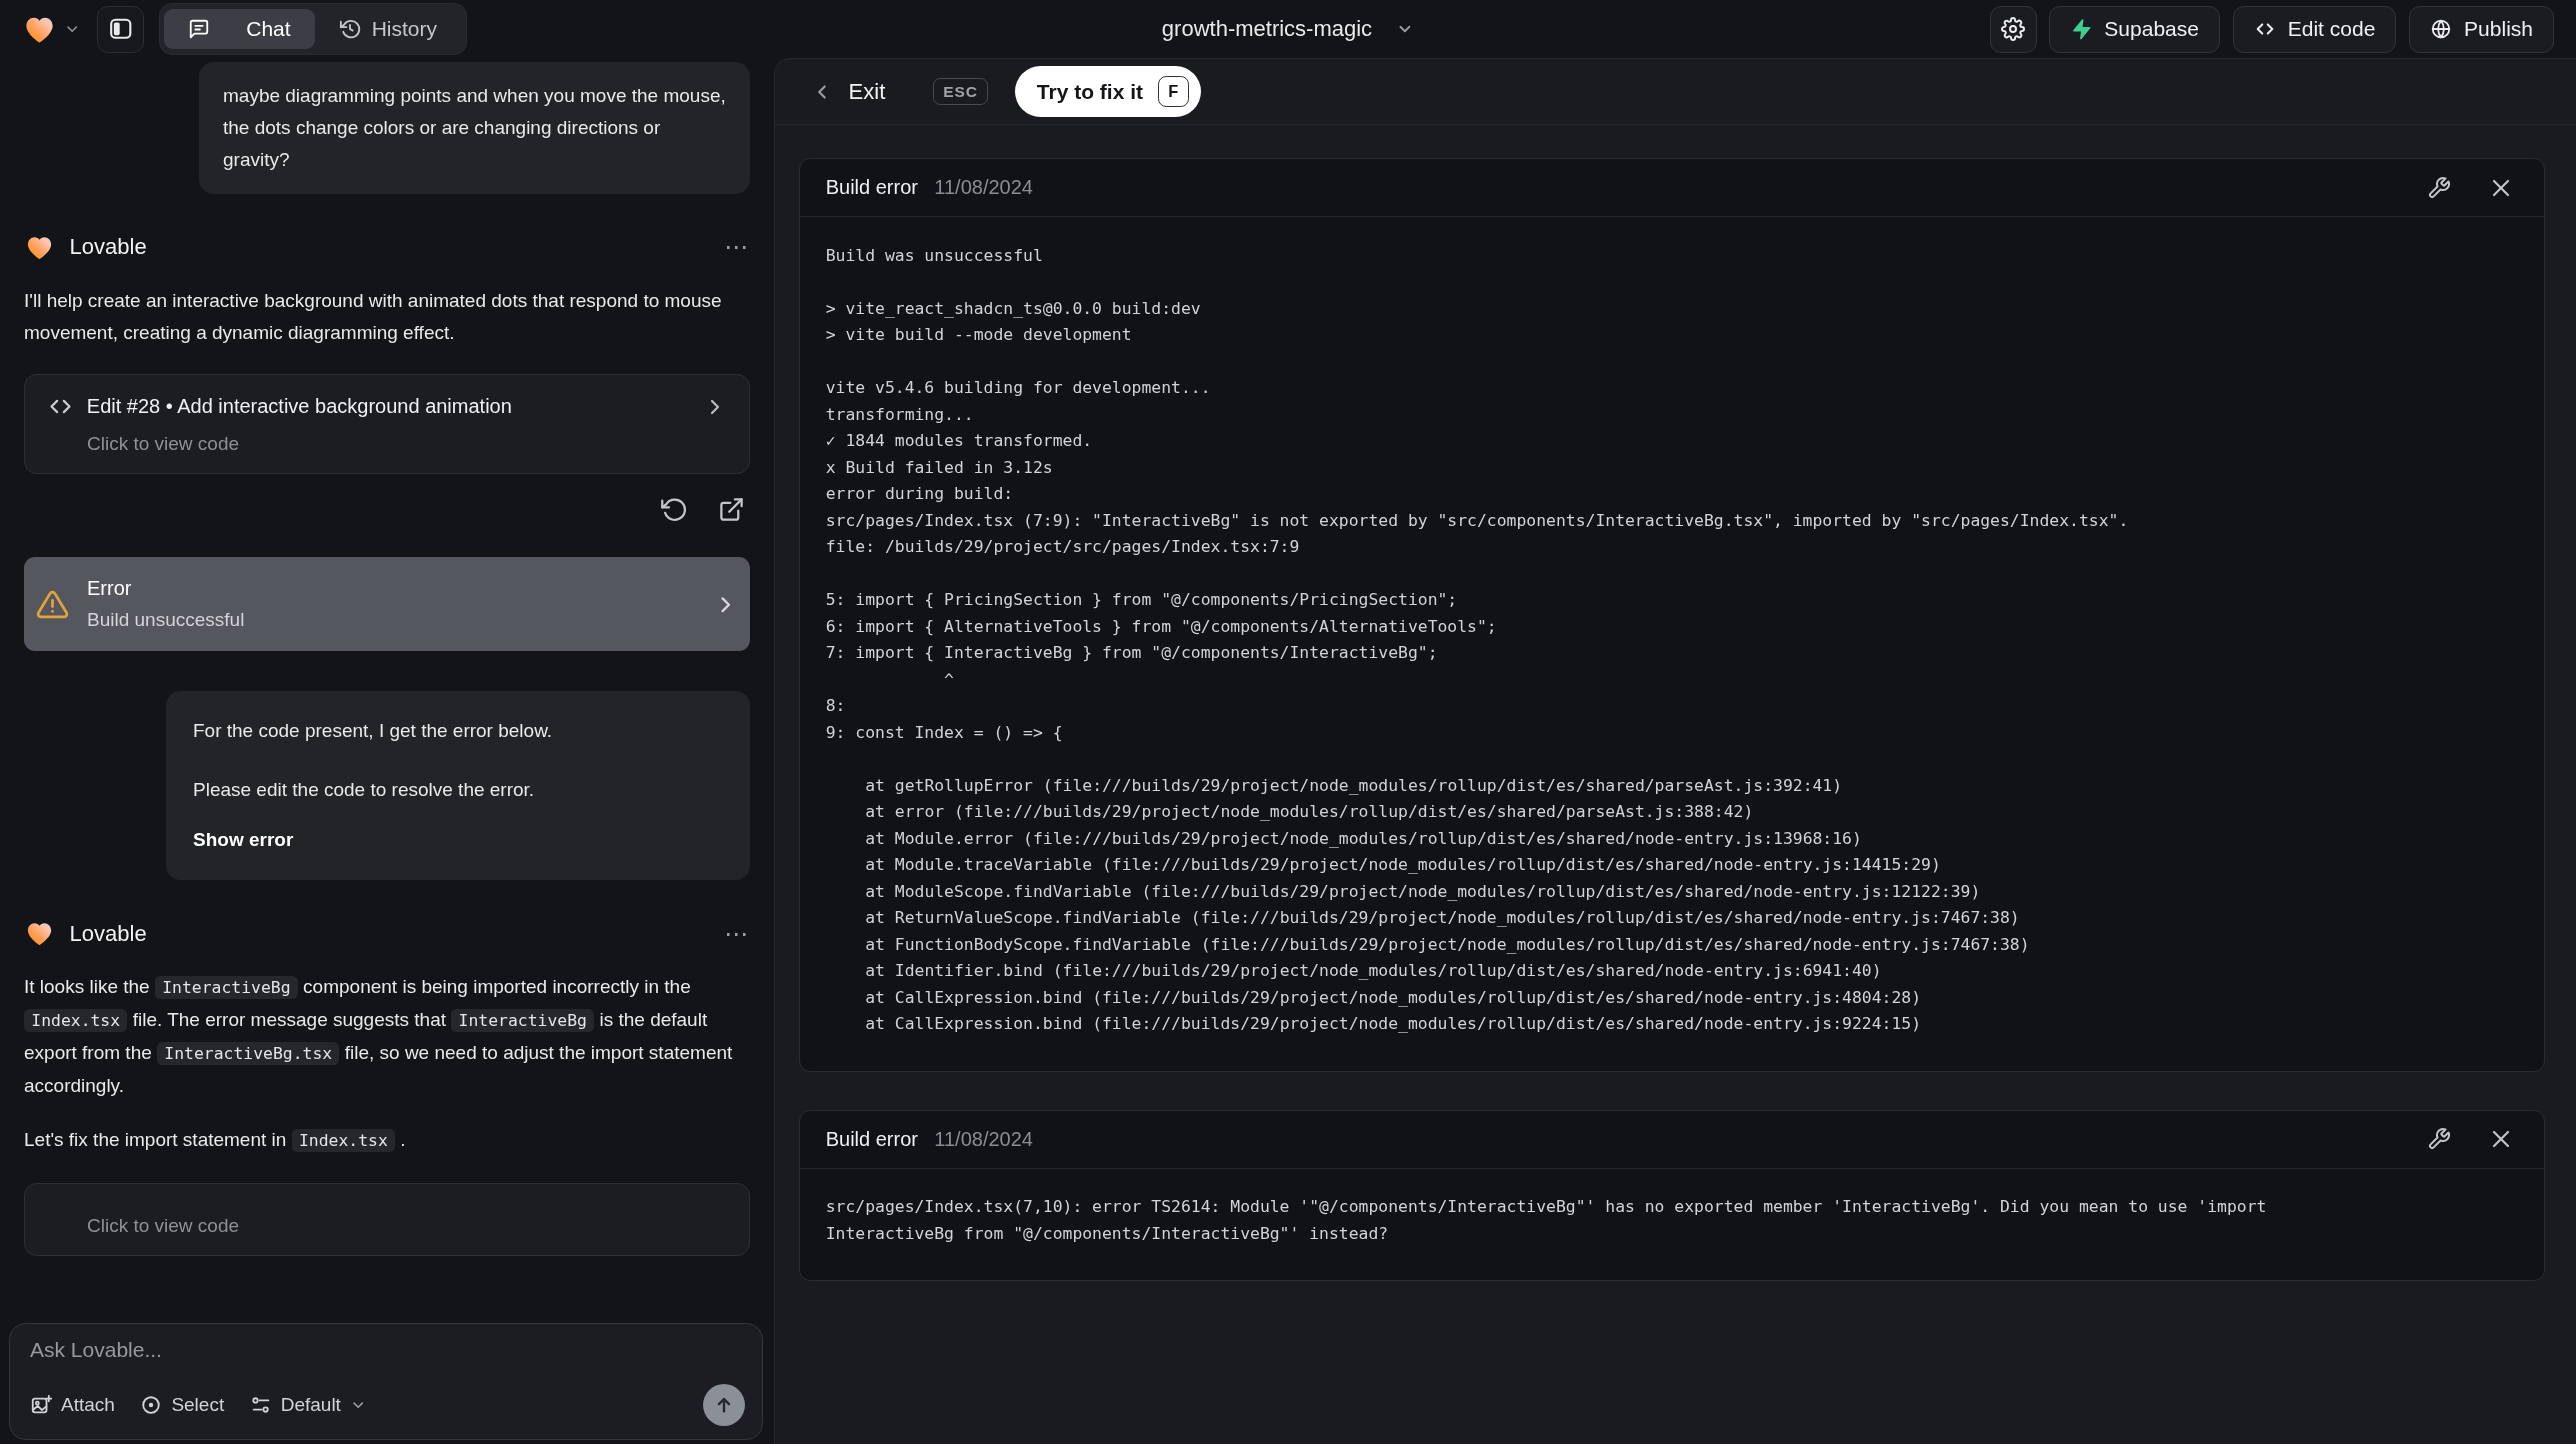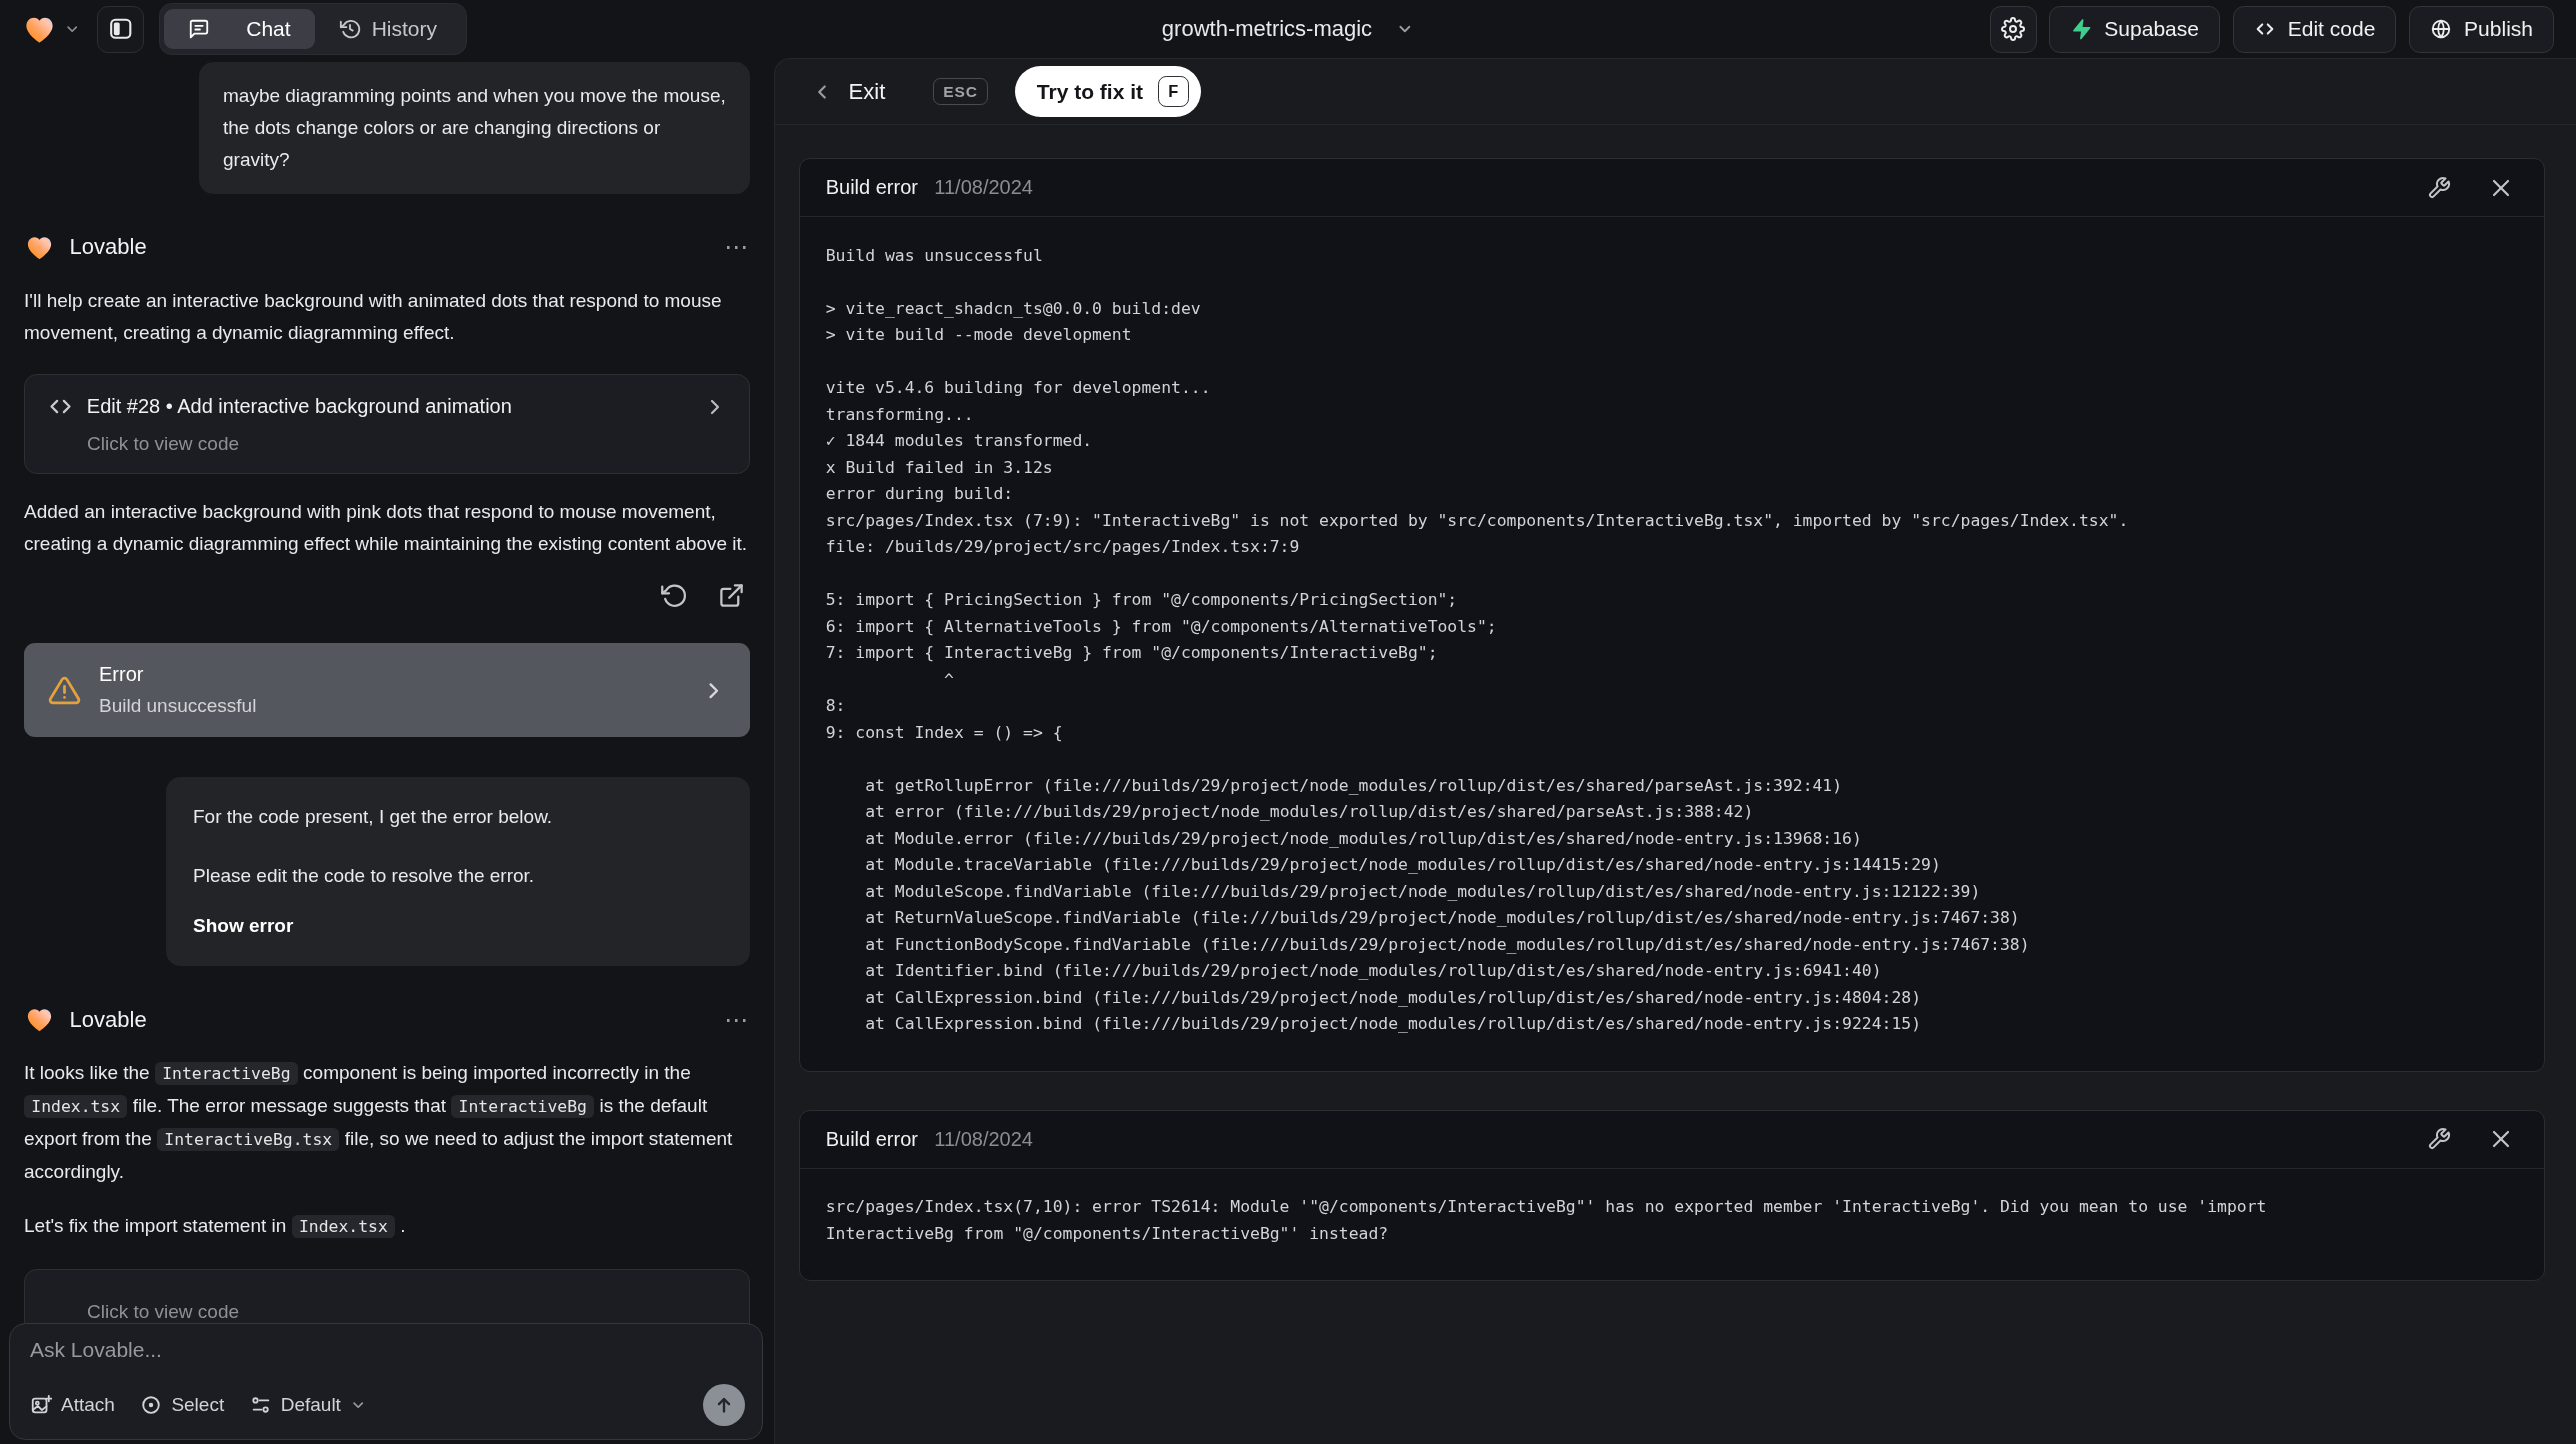--- a/index.html
+++ b/index.html
@@ -72,21 +72,21 @@
     padding:18px 22px; cursor:pointer;
   }
   .edit-card-row { display:flex; align-items:center; gap:12.8px; }
   .code-ic { color:#c9cacd; flex:none; }
   .edit-title { font-size:20px; color:#f0f1f2; }
   .edit-card .chev-r { margin-left:auto; color:#b9bbbf; }
   .edit-sub { margin-top:12.8px; margin-left:40px; font-size:19px; color:#8e9095; }
   .result-icons { display:flex; justify-content:flex-end; gap:20px; margin-top:16.4px; }
   .result-icons .icon-btn { width:38px; height:38px; color:#c4c5c9; }
   .error-card {
-    margin-top:29px; background:#55575e; border-radius:11px; padding:20px 24px;
+    margin-top:29px; background:#55575e; border-radius:11px; padding:20px 12px;
     display:flex; align-items:center; cursor:pointer;
   }
   .error-card-texts { margin-left:18px; }
   .error-title { font-size:20px; color:#ffffff; }
   .error-sub { font-size:19px; color:#d3d4d7; margin-top:9px; }
   .error-card .chev-r { margin-left:auto; color:#d8d9db; }
   .bubble-2 { max-width:584px; margin-left:auto; margin-top:40px; padding:24px 27px; }
   .bubble-2 .l1 { margin-bottom:27px; }
   .bubble-2 .l2 { margin-bottom:18px; }
   .bubble-2 .show-error { font-weight:bold; color:#ffffff; cursor:pointer; }
@@ -264,21 +264,20 @@
             <polyline points="15 7 20 12 15 17"></polyline>
           </svg>
         <span class="edit-title">Edit #28 • Add interactive background animation</span>
         <svg class="chev-r" width="24" height="24" viewBox="0 0 24 24" fill="none" stroke="currentColor" stroke-width="2.2" stroke-linecap="round" stroke-linejoin="round">
             <polyline points="9 6 15 12 9 18"></polyline>
           </svg>
       </div>
       <div class="edit-sub">Click to view code</div>
     </div>
 
-    <p class="para">Added an interactive background with pink dots that respond to mouse movement, creating a dynamic diagramming effect while maintaining the existing content above it.</p>
 
     <div class="result-icons">
       <button class="icon-btn">
         <svg width="27" height="27" viewBox="0 0 24 24" fill="none" stroke="currentColor" stroke-width="2" stroke-linecap="round" stroke-linejoin="round">
             <path d="M2 4v6h6"></path>
             <path d="M4.6 15a9 9 0 1 0 .9-7.6L2 10"></path>
           </svg>
       </button>
       <button class="icon-btn">
         <svg width="27" height="27" viewBox="0 0 24 24" fill="none" stroke="currentColor" stroke-width="2" stroke-linecap="round" stroke-linejoin="round">

